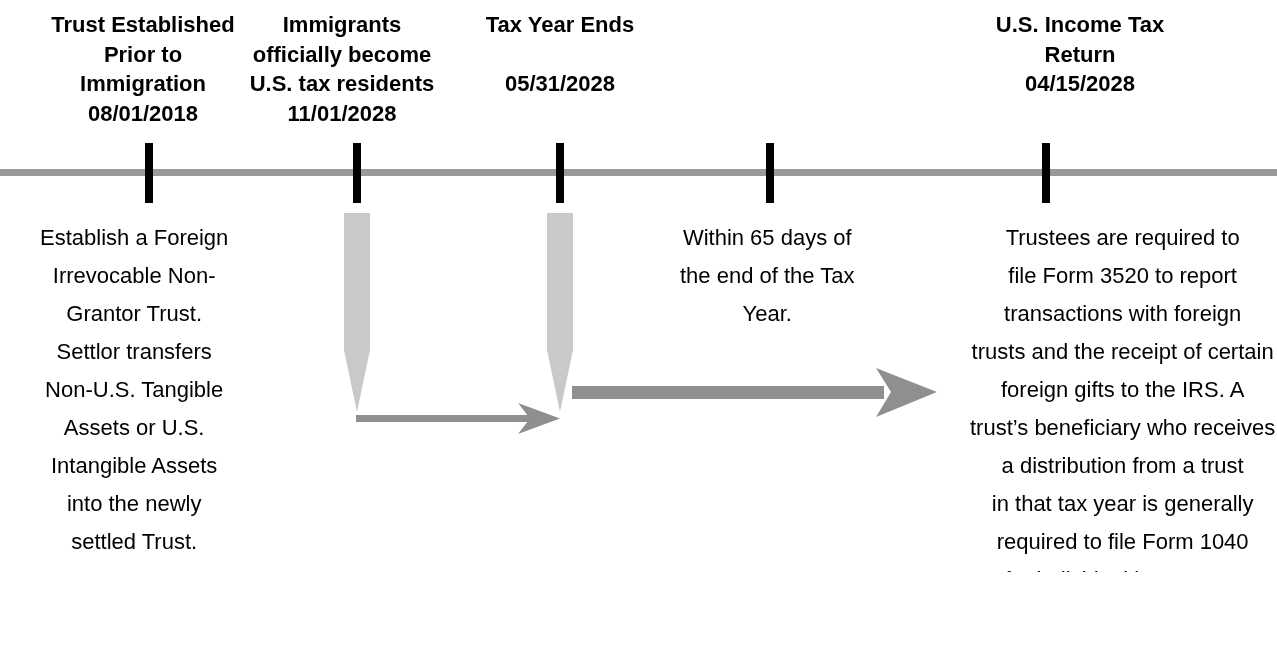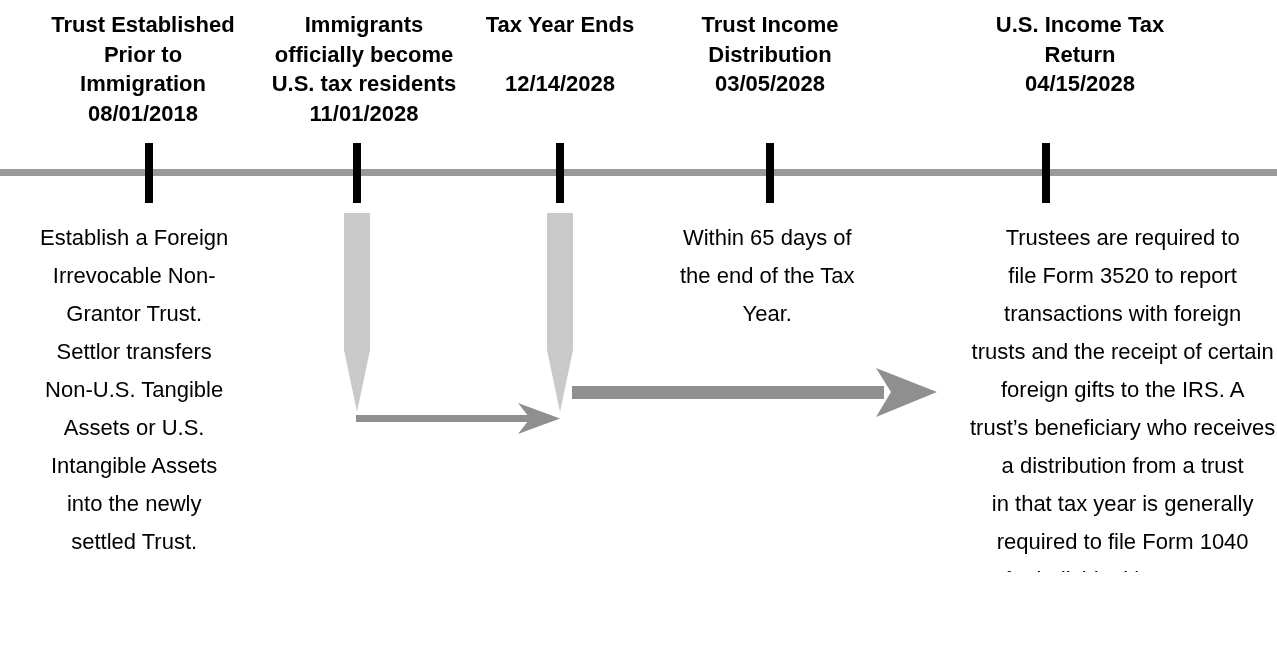--- a/index.html
+++ b/index.html
@@ -67,30 +67,27 @@
   <div class="tick" style="left:145px"></div>
   <div class="tick" style="left:353px"></div>
   <div class="tick" style="left:556px"></div>
   <div class="tick" style="left:766px"></div>
   <div class="tick" style="left:1042px"></div>
 
   <div class="event-title" style="left:33px;  width:220px">Trust Established
 Prior to
 Immigration
 08/01/2018</div>
-  <div class="event-title" style="left:254px; width:220px">Immigrants
+  <div class="event-title" style="left:232px; width:220px">Immigrants
 officially become
 U.S. tax residents
 11/01/2028</div>
   <div class="event-title" style="left:460px; width:200px">Tax Year Ends
 
-12/14/2028</div>
-  <div class="event-title" style="left:670px; width:200px">Trust Income
-Distribution
-03/05/2028</div>
+05/31/2028</div>
   <div class="event-title" style="left:969px; width:222px">U.S. Income Tax
 Return
 04/15/2028</div>
 
   <div class="annotation" style="left:40px">Establish a Foreign
 Irrevocable Non-
 Grantor Trust.
 Settlor transfers
 Non-U.S. Tangible
 Assets or U.S.

